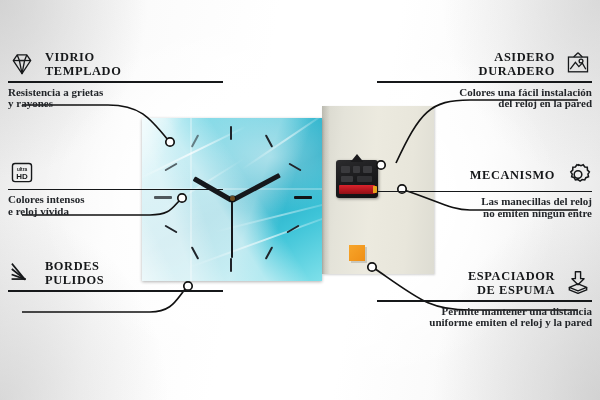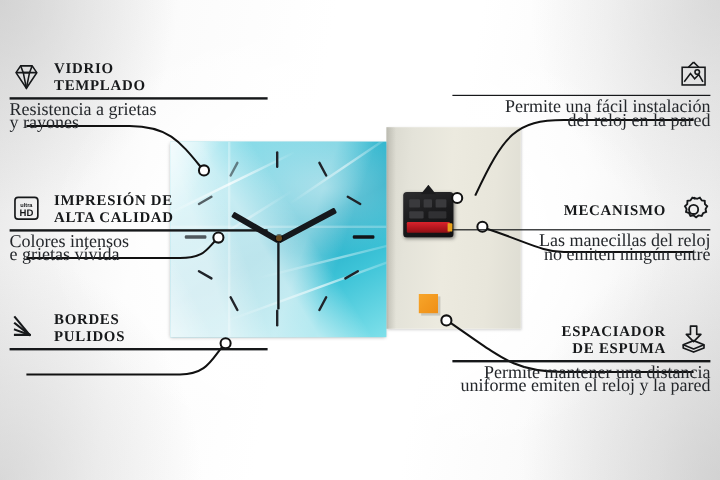--- a/index.html
+++ b/index.html
@@ -91,22 +91,22 @@
   .c-right{right:8px;text-align:right;}
   .co-head{display:flex;align-items:center;gap:9px;}
   .c-right .co-head{flex-direction:row-reverse;}
   .co-title{
     font-size:12.4px;line-height:14.2px;font-weight:700;
     letter-spacing:.6px;color:#16181a;text-transform:uppercase;
     font-family:"Liberation Serif", serif;
   }
   .co-rule{height:1.4px;background:#16181a;margin:3px 0 4px;}
   .co-desc{
-    font-size:15px;line-height:11.4px;color:#23262a;
-    font-family:"Liberation Serif", serif;white-space:pre-line;
+    font-size:11px;line-height:11.4px;color:#23262a;
+    font-family:"Liberation Serif", serif;white-space:pre-line;font-weight:bold;
   }
   .ico{width:28px;height:26px;flex:0 0 28px;display:block;}
   .ico svg{display:block;width:28px;height:26px;}
 
   
   #co-vidrio{top:50px;}
   #co-hd{top:160px;}
   #co-bordes{top:259px;}
   #co-asidero{top:50px;}
   #co-mecanismo{top:162px;}
@@ -211,28 +211,24 @@
 
   <div class="callout c-left" id="co-hd">
     <div class="co-head">
       <span class="ico">
         <svg viewBox="0 0 32 30">
           <rect x="5" y="4" width="22" height="21" rx="3" fill="none" stroke="#16181a" stroke-width="1.6"></rect>
           <text x="16" y="13" font-family="Liberation Sans, sans-serif" font-size="5.4" font-weight="700" text-anchor="middle" fill="#16181a">ultra</text>
           <text x="16" y="22" font-family="Liberation Sans, sans-serif" font-size="9.2" font-weight="700" text-anchor="middle" fill="#16181a">HD</text>
         </svg>
       </span>
-      <div>
-        <div class="co-title">IMPRESIÓN DE</div>
-        <div class="co-title">ALTA CALIDAD</div>
-      </div>
     </div>
     <div class="co-rule"></div>
     <div class="co-desc">Colores intensos
-e grietas vívida</div>
+e reloj vívida</div>
   </div>
 
   <div class="callout c-left" id="co-bordes">
     <div class="co-head">
       <span class="ico">
         <svg viewBox="0 0 32 30">
             <g stroke="#16181a" stroke-width="2" fill="none" stroke-linecap="square">
           <path d="M5,5 L19,22"></path>
               <path d="M5,11 L19,22"></path>
               <path d="M5,17 L19,22"></path>
@@ -253,23 +249,27 @@
       <span class="ico">
         <svg viewBox="0 0 32 30">
             <g fill="none" stroke="#16181a" stroke-width="1.5">
           <path d="M16,2 L11,7 M16,2 L21,7"></path>
           <rect x="5" y="7" width="22" height="17"></rect>
           <path d="M7,21 L13,13 L17,18 L21,14 L25,21"></path>
           <circle cx="19.5" cy="11.5" r="2.2"></circle>
         </g>
           </svg>
       </span>
-    </div>
-    <div class="co-rule"></div>
-    <div class="co-desc">Permite una fácil instalación
+      <div>
+        <div class="co-title">ASIDERO</div>
+        <div class="co-title">DURADERO</div>
+      </div>
+    </div>
+    <div class="co-rule"></div>
+    <div class="co-desc">Colores una fácil instalación
 del reloj en la pared</div>
   </div>
 
   <div class="callout c-right" id="co-mecanismo">
     <div class="co-head">
       <span class="ico">
         <svg viewBox="0 0 32 30">
             <g fill="none" stroke="#16181a" stroke-width="1.8">
           <path d="M16,3 l3.4,1.2 2.6,-1.0 1.9,2.6 2.8,.3 .2,3.2 2.2,2.1 -1.6,2.7 .6,2.8 -3.0,1.2 -1.3,2.6 -3.0,-.5 -2.4,1.8 -2.4,-1.8 -3.0,.5 -1.3,-2.6 -3.0,-1.2 .6,-2.8 -1.6,-2.7 2.2,-2.1 .2,-3.2 2.8,-.3 1.9,-2.6 2.6,1.0 Z"></path>
           <circle cx="16" cy="14.5" r="4.4"></circle>

